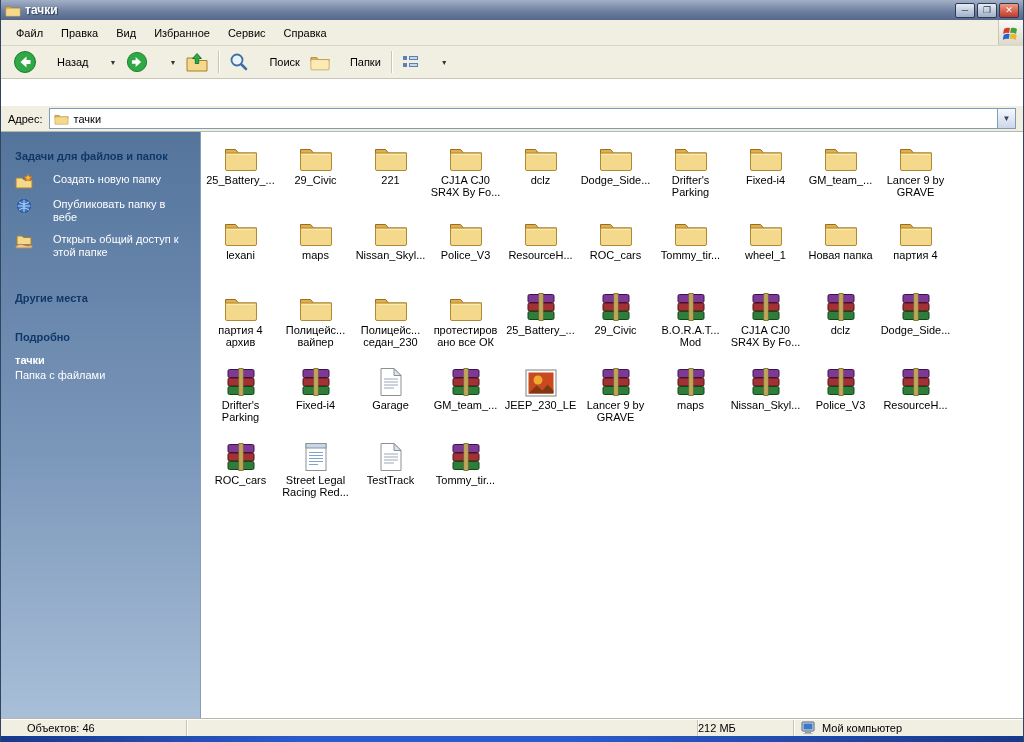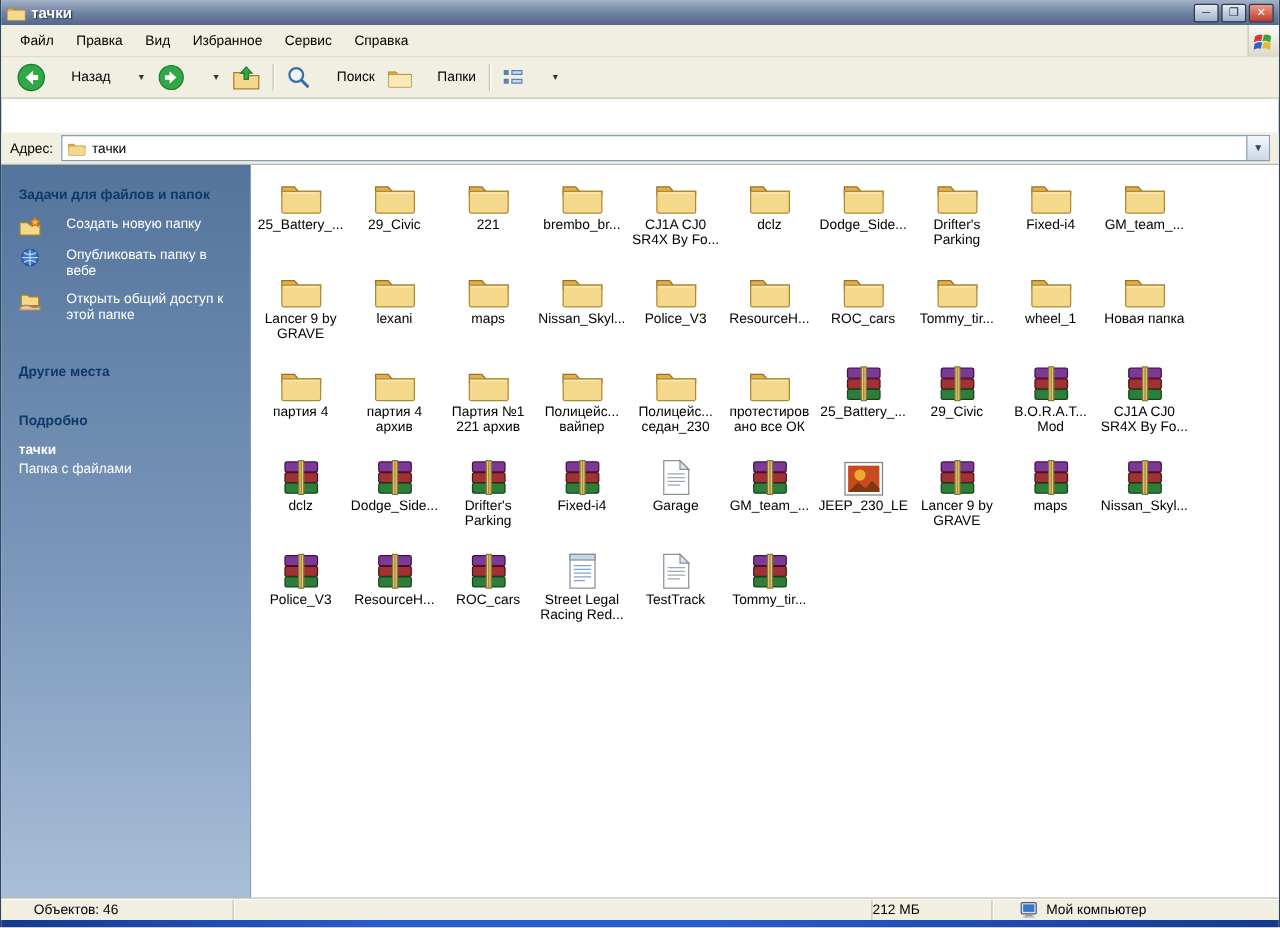--- a/index.html
+++ b/index.html
@@ -43,21 +43,21 @@
   .file-grid{display:grid;grid-template-columns:repeat(10,75px);grid-auto-rows:75px;}
   .file-item{display:flex;flex-direction:column;align-items:center;padding-top:2px;overflow:hidden;}
   .file-icon{height:32px;display:flex;align-items:flex-end;justify-content:center;}
   .file-label{font-size:11px;line-height:12px;text-align:center;max-width:72px;word-wrap:break-word;margin-top:2px;color:#000;}
   
   .statusbar{height:16px;flex:0 0 16px;background:#f1efe2;border-top:1px solid #fff;box-shadow:0 -1px 0 #b9b5a8;display:flex;align-items:center;font-size:11px;color:#000;}
   .st-cell{height:100%;display:flex;align-items:center;box-sizing:border-box;}
   .st-objects{width:185px;padding-left:26px;}
   .st-spacer{flex:1;border-left:1px solid #c9c5b8;box-shadow:inset 1px 0 0 #fff;}
   .st-size{width:96px;padding-left:0;border-left:1px solid #c9c5b8;box-shadow:inset 1px 0 0 #fff;}
-  .st-zone{width:230px;padding-left:22px;gap:5px;border-left:1px solid #c9c5b8;box-shadow:inset 1px 0 0 #fff;}
+  .st-zone{width:230px;padding-left:7px;gap:5px;border-left:1px solid #c9c5b8;box-shadow:inset 1px 0 0 #fff;}
   
   .taskbar-strip{height:6px;flex:0 0 6px;background:linear-gradient(90deg,#16398c,#2b5ccd 30%,#2b5ccd 55%,#16398c);}
   svg{display:block;}
 </style>
 </head>
 <body>
 
 <div class="window">
 
   <div class="titlebar">
@@ -240,30 +240,20 @@
             <span class="file-label">221</span>
           </div>
           <div class="file-item">
             <span class="file-icon">
               <svg width="34" height="28" viewBox="0 0 34 28">
                 <path d="M1.5 5.5 h10 l3 3.5 h18 v3 h-31 z" fill="#E3AE4E" stroke="#996F1F"></path>
                 <path d="M1.5 9 h31 v16 a1.5 1.5 0 0 1 -1.5 1.5 h-28 a1.5 1.5 0 0 1 -1.5 -1.5 z" fill="#F4D88C" stroke="#B08A33"></path>
                 <path d="M3 10.5 h28" stroke="#FBEBB8"></path>
               </svg>
             </span>
-            <span class="file-label">brembo_br...</span>
-          </div>
-          <div class="file-item">
-            <span class="file-icon">
-              <svg width="34" height="28" viewBox="0 0 34 28">
-                <path d="M1.5 5.5 h10 l3 3.5 h18 v3 h-31 z" fill="#E3AE4E" stroke="#996F1F"></path>
-                <path d="M1.5 9 h31 v16 a1.5 1.5 0 0 1 -1.5 1.5 h-28 a1.5 1.5 0 0 1 -1.5 -1.5 z" fill="#F4D88C" stroke="#B08A33"></path>
-                <path d="M3 10.5 h28" stroke="#FBEBB8"></path>
-              </svg>
-            </span>
             <span class="file-label">CJ1A CJ0 SR4X By Fo...</span>
           </div>
           <div class="file-item">
             <span class="file-icon">
               <svg width="34" height="28" viewBox="0 0 34 28">
                 <path d="M1.5 5.5 h10 l3 3.5 h18 v3 h-31 z" fill="#E3AE4E" stroke="#996F1F"></path>
                 <path d="M1.5 9 h31 v16 a1.5 1.5 0 0 1 -1.5 1.5 h-28 a1.5 1.5 0 0 1 -1.5 -1.5 z" fill="#F4D88C" stroke="#B08A33"></path>
                 <path d="M3 10.5 h28" stroke="#FBEBB8"></path>
               </svg>
             </span>
@@ -421,30 +411,20 @@
           </div>
           <div class="file-item">
             <span class="file-icon">
               <svg width="34" height="28" viewBox="0 0 34 28">
                 <path d="M1.5 5.5 h10 l3 3.5 h18 v3 h-31 z" fill="#E3AE4E" stroke="#996F1F"></path>
                 <path d="M1.5 9 h31 v16 a1.5 1.5 0 0 1 -1.5 1.5 h-28 a1.5 1.5 0 0 1 -1.5 -1.5 z" fill="#F4D88C" stroke="#B08A33"></path>
                 <path d="M3 10.5 h28" stroke="#FBEBB8"></path>
               </svg>
             </span>
             <span class="file-label">партия 4 архив</span>
-          </div>
-          <div class="file-item">
-            <span class="file-icon">
-              <svg width="34" height="28" viewBox="0 0 34 28">
-                <path d="M1.5 5.5 h10 l3 3.5 h18 v3 h-31 z" fill="#E3AE4E" stroke="#996F1F"></path>
-                <path d="M1.5 9 h31 v16 a1.5 1.5 0 0 1 -1.5 1.5 h-28 a1.5 1.5 0 0 1 -1.5 -1.5 z" fill="#F4D88C" stroke="#B08A33"></path>
-                <path d="M3 10.5 h28" stroke="#FBEBB8"></path>
-              </svg>
-            </span>
-            <span class="file-label">Партия №1 221 архив</span>
           </div>
           <div class="file-item">
             <span class="file-icon">
               <svg width="34" height="28" viewBox="0 0 34 28">
                 <path d="M1.5 5.5 h10 l3 3.5 h18 v3 h-31 z" fill="#E3AE4E" stroke="#996F1F"></path>
                 <path d="M1.5 9 h31 v16 a1.5 1.5 0 0 1 -1.5 1.5 h-28 a1.5 1.5 0 0 1 -1.5 -1.5 z" fill="#F4D88C" stroke="#B08A33"></path>
                 <path d="M3 10.5 h28" stroke="#FBEBB8"></path>
               </svg>
             </span>
             <span class="file-label">Полицейс... вайпер</span>

